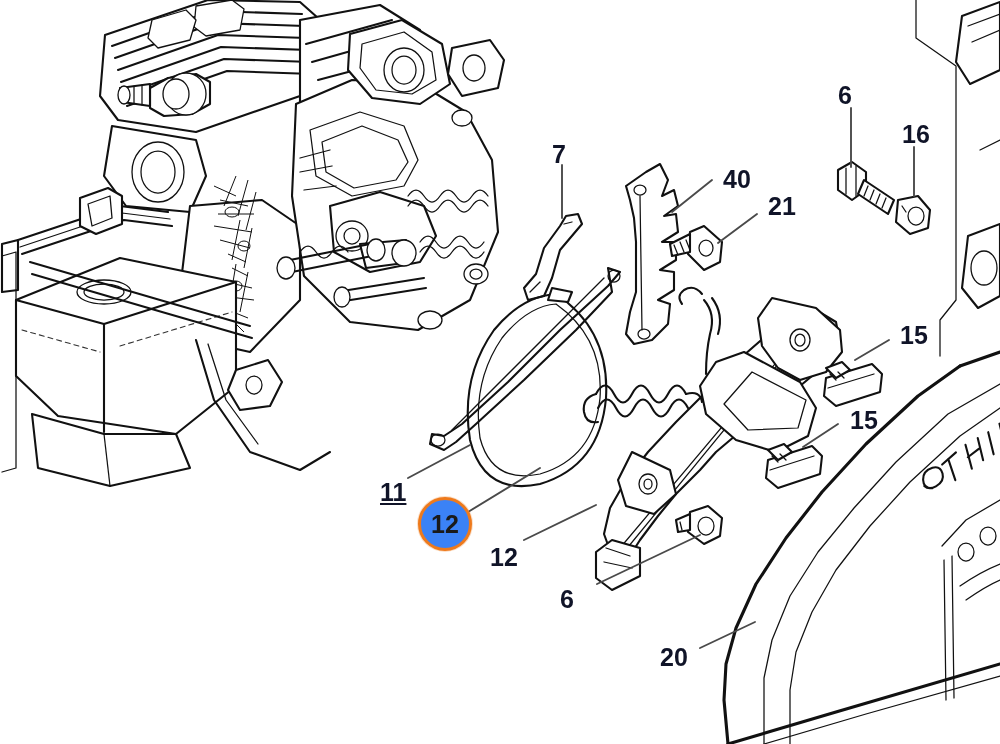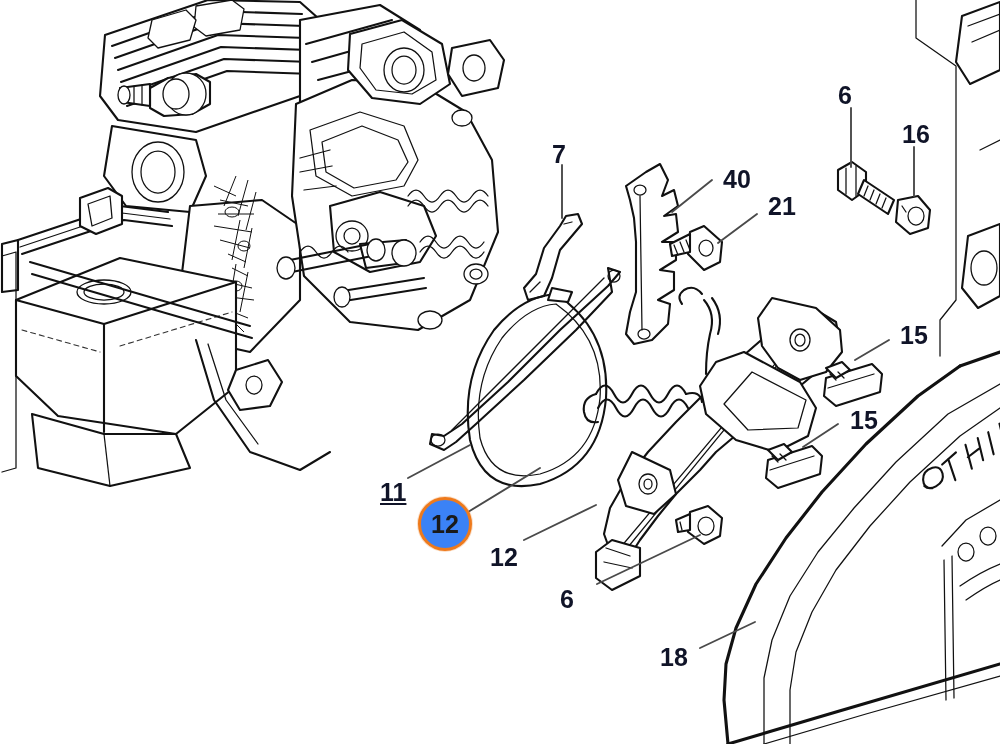--- a/index.html
+++ b/index.html
@@ -365,16 +365,16 @@
       <div class="callout" style="left: 723px; top: 167px;"><span>40</span></div>
       <div class="callout" style="left: 768px; top: 194px;"><span>21</span></div>
       <div class="callout" style="left: 900px; top: 323px;"><span>15</span></div>
       <div class="callout" style="left: 850px; top: 408px;"><span>15</span></div>
       <div class="callout" style="left: 380px; top: 480px; text-decoration: underline;"><span>11</span></div>
       <div class="callout hl" style="left: 418px; top: 497px;">
         <span>12</span>
       </div>
       <div class="callout" style="left: 490px; top: 545px;"><span>12</span></div>
       <div class="callout" style="left: 560px; top: 587px;"><span>6</span></div>
-      <div class="callout" style="left: 660px; top: 645px;"><span>18</span></div>
+      <div class="callout" style="left: 660px; top: 645px;"><span>20</span></div>
     </div>
 
 </div>
 
 </body></html>

